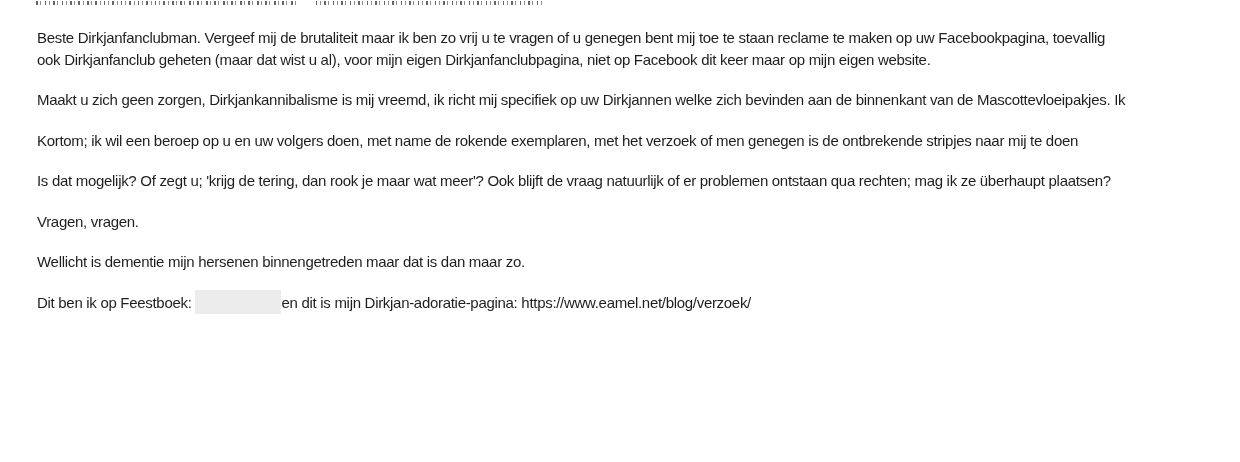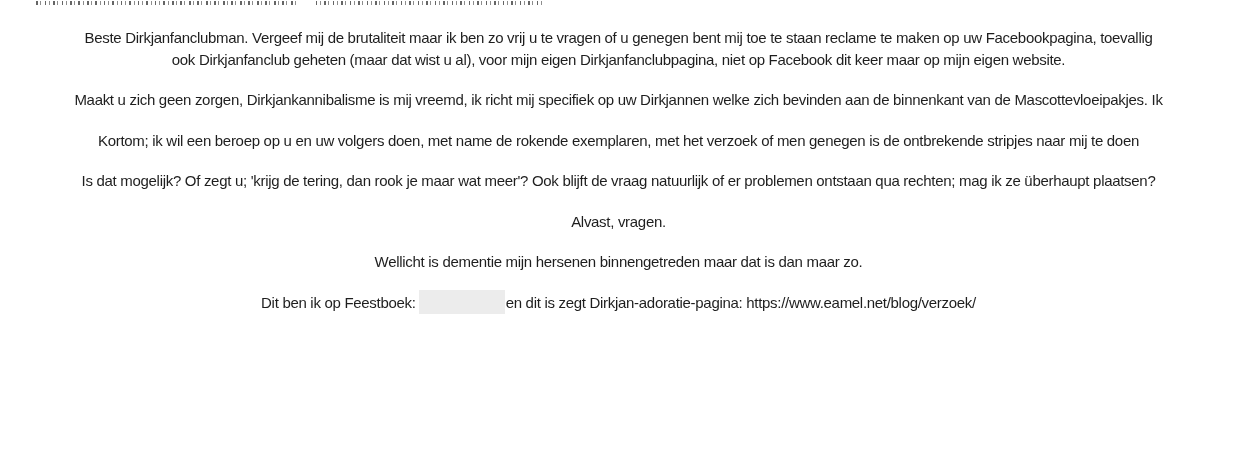--- a/index.html
+++ b/index.html
@@ -36,21 +36,20 @@
     position: absolute;
     left: 37px;
     top: 27px;
     right: 40px;
   }
   .para {
     margin: 0 0 19px 0;
   }
   .line {
     white-space: nowrap;
-    text-align: center;
   }
   .redacted {
     display: inline-block;
     width: 86px;
     height: 24px;
     background: #ececec;
     vertical-align: middle;
     margin: -4px 1px 0 3px;
   }
 </style>
@@ -75,28 +74,28 @@
 
     <div class="para">
       <div class="line">Kortom; ik wil een beroep op u en uw volgers doen, met name de rokende exemplaren, met het verzoek of men genegen is de ontbrekende stripjes naar mij te doen</div>
     </div>
 
     <div class="para">
       <div class="line">Is dat mogelijk? Of zegt u; 'krijg de tering, dan rook je maar wat meer'? Ook blijft de vraag natuurlijk of er problemen ontstaan qua rechten; mag ik ze überhaupt plaatsen?</div>
     </div>
 
     <div class="para">
-      <div class="line">Alvast, vragen.</div>
+      <div class="line">Vragen, vragen.</div>
     </div>
 
     <div class="para">
       <div class="line">Wellicht is dementie mijn hersenen binnengetreden maar dat is dan maar zo.</div>
     </div>
 
     <div class="para">
       <div class="line">
-        <span>Dit ben ik op Feestboek:</span><span class="redacted"></span><span>en dit is zegt Dirkjan-adoratie-pagina: </span><span>https://www.eamel.net/blog/verzoek/</span>
+        <span>Dit ben ik op Feestboek:</span><span class="redacted"></span><span>en dit is mijn Dirkjan-adoratie-pagina: </span><span>https://www.eamel.net/blog/verzoek/</span>
       </div>
     </div>
 
 
   </div>
 </div>
 
 </body></html>

